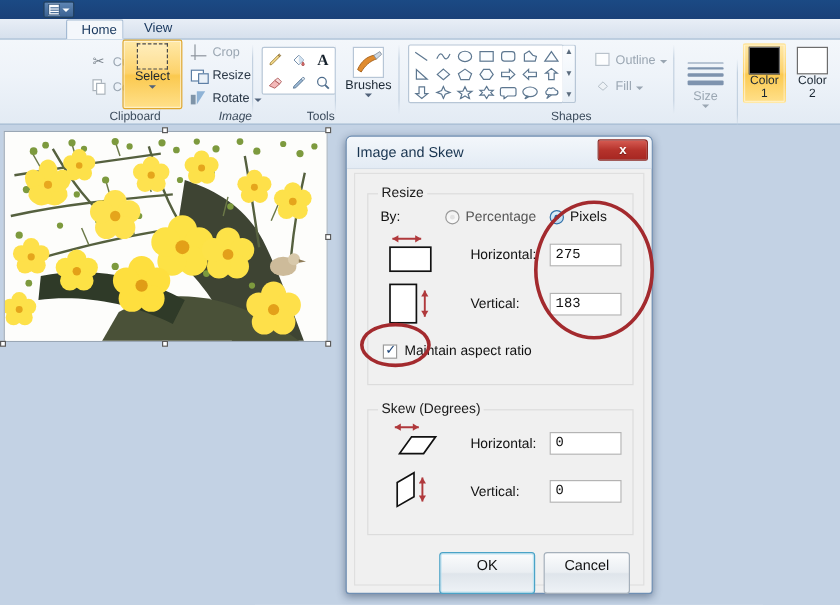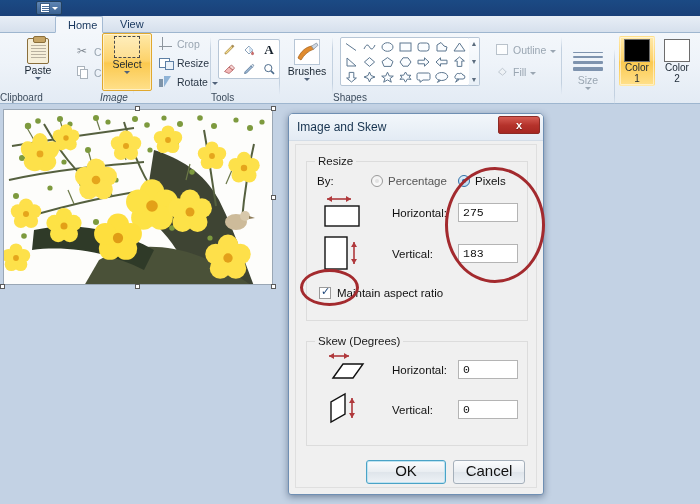--- a/index.html
+++ b/index.html
@@ -67,21 +67,21 @@
   }
   .ribbon-tabs { position:absolute; left:0; top:0; width:700px; height:17px; }
   .ribbon-body { position:absolute; left:0; top:17px; width:700px; height:71px; }
 
   .group { position:absolute; top:0; height:71px; }
   .group-sep {
     position:absolute; top:4px; width:1px; height:58px;
     background:linear-gradient(transparent, #c3d1e0 20%, #c3d1e0 80%, transparent);
   }
   .group-label {
-    position:absolute; bottom:1px; left:0; width:100%; text-align:left;
+    position:absolute; bottom:1px; left:0; width:100%; text-align:right;
     font-size:10px; color:#3b4b5c;
   }
 
   
   .bigbtn {
     position:absolute; display:flex; flex-direction:column; align-items:center;
     cursor:default; border:1px solid transparent; border-radius:2px; padding-top:2px;
   }
   .bigbtn .lbl { font-size:10.5px; color:#1b2733; margin-top:1px; line-height:11px; text-align:center;}
   .caret-dn { width:0;height:0;border-left:3px solid transparent;border-right:3px solid transparent;border-top:3px solid #51627a; margin-top:1px;}
@@ -246,23 +246,23 @@
     content:""; position:absolute; left:3px; top:3px; width:4px; height:4px;
     border-radius:50%; background:#e2e2e2;
   }
   .ckbox{
     position:absolute; width:12px;height:12px; background:#fff; border:1px solid #9a9a9a;
   }
   .ckbox.on::after{
     content:"✓"; position:absolute; left:1px; top:-3px; font-size:11px; color:#20477a;
   }
   .btn{
-    position:absolute; height:24px; background:linear-gradient(#fbfcfd,#eaeef2 48%,#dfe5eb 52%,#eef2f6);
+    position:absolute; height:35px; background:linear-gradient(#fbfcfd,#eaeef2 48%,#dfe5eb 52%,#eef2f6);
     border:1px solid #a5b0bb; border-radius:3px;
-    font-size:15px; color:#111; text-align:center; line-height:20px; cursor:default;
+    font-size:12px; color:#111; text-align:center; line-height:20px; cursor:default;
   }
   .btn.default{ border:1px solid #4aa3c7; box-shadow:0 0 0 1px #bfe3f1 inset; }
 
   
   .glyph{position:absolute;}
 
   
   .annot{
     position:absolute; border:3px solid #a32a2e; border-radius:50%;
     pointer-events:none;
@@ -284,25 +284,20 @@
   <div class="ribbon">
 
     <div class="ribbon-tabs tabrow">
       <div class="tab active" style="left:55px;width:48px;">Home</div>
       <div class="tab" style="left:108px;width:44px;">View</div>
     </div>
 
     <div class="ribbon-body">
 
       <div class="group" style="left:0px;width:134px;">
-        <div class="bigbtn" style="left:12px;top:2px;width:52px;">
-          <span class="ic-clipboard"></span>
-          <span class="lbl">Paste</span>
-          <span class="caret-dn"></span>
-        </div>
         <div class="smallbtn disabled" style="left:74px;top:10px;">
           <span class="ic-scissors">✂</span>
           <span>Cut</span>
         </div>
         <div class="smallbtn disabled" style="left:74px;top:31px;">
           <span class="ic-copy">
               <i></i>
               <i></i>
             </span>
           <span>Copy</span>

